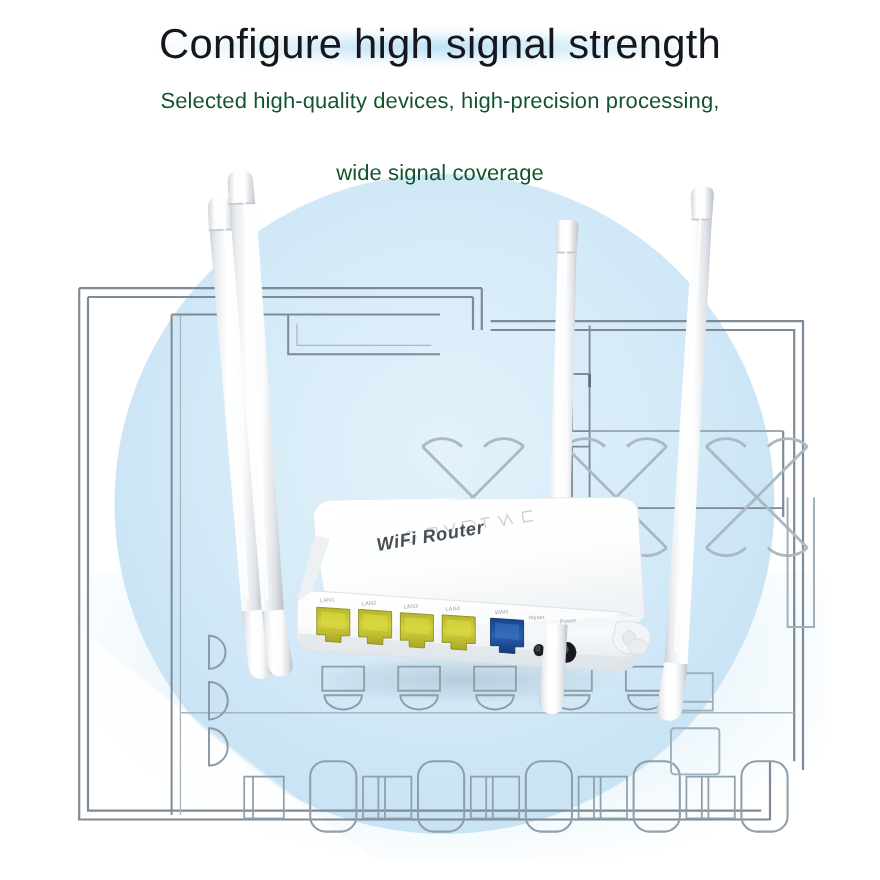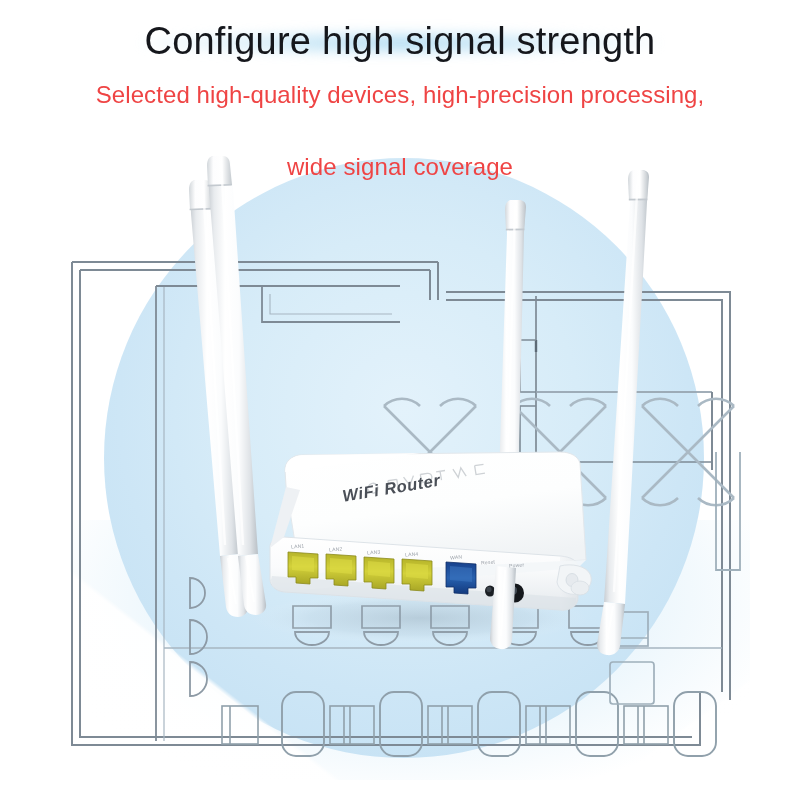--- a/index.html
+++ b/index.html
@@ -52,23 +52,23 @@
     padding-top: 22px;
     font-size: 38px;
     font-weight: 400;
     letter-spacing: 0.2px;
     color: #15171c;
     line-height: 1;
   }
   .subline {
     margin: 0;
     padding-top: 17px;
-    font-size: 24px;
+    font-size: 20px;
     font-weight: 400;
-    color: #ef4444;
+    color: #14532d;
     line-height: 1.32;
     letter-spacing: 0.1px;
   }
   .subline .l2 { display: block; margin-top: 40px; }
 
   
   .blue-circle {
     position: absolute;
     left: 104px;
     top: 158px;

